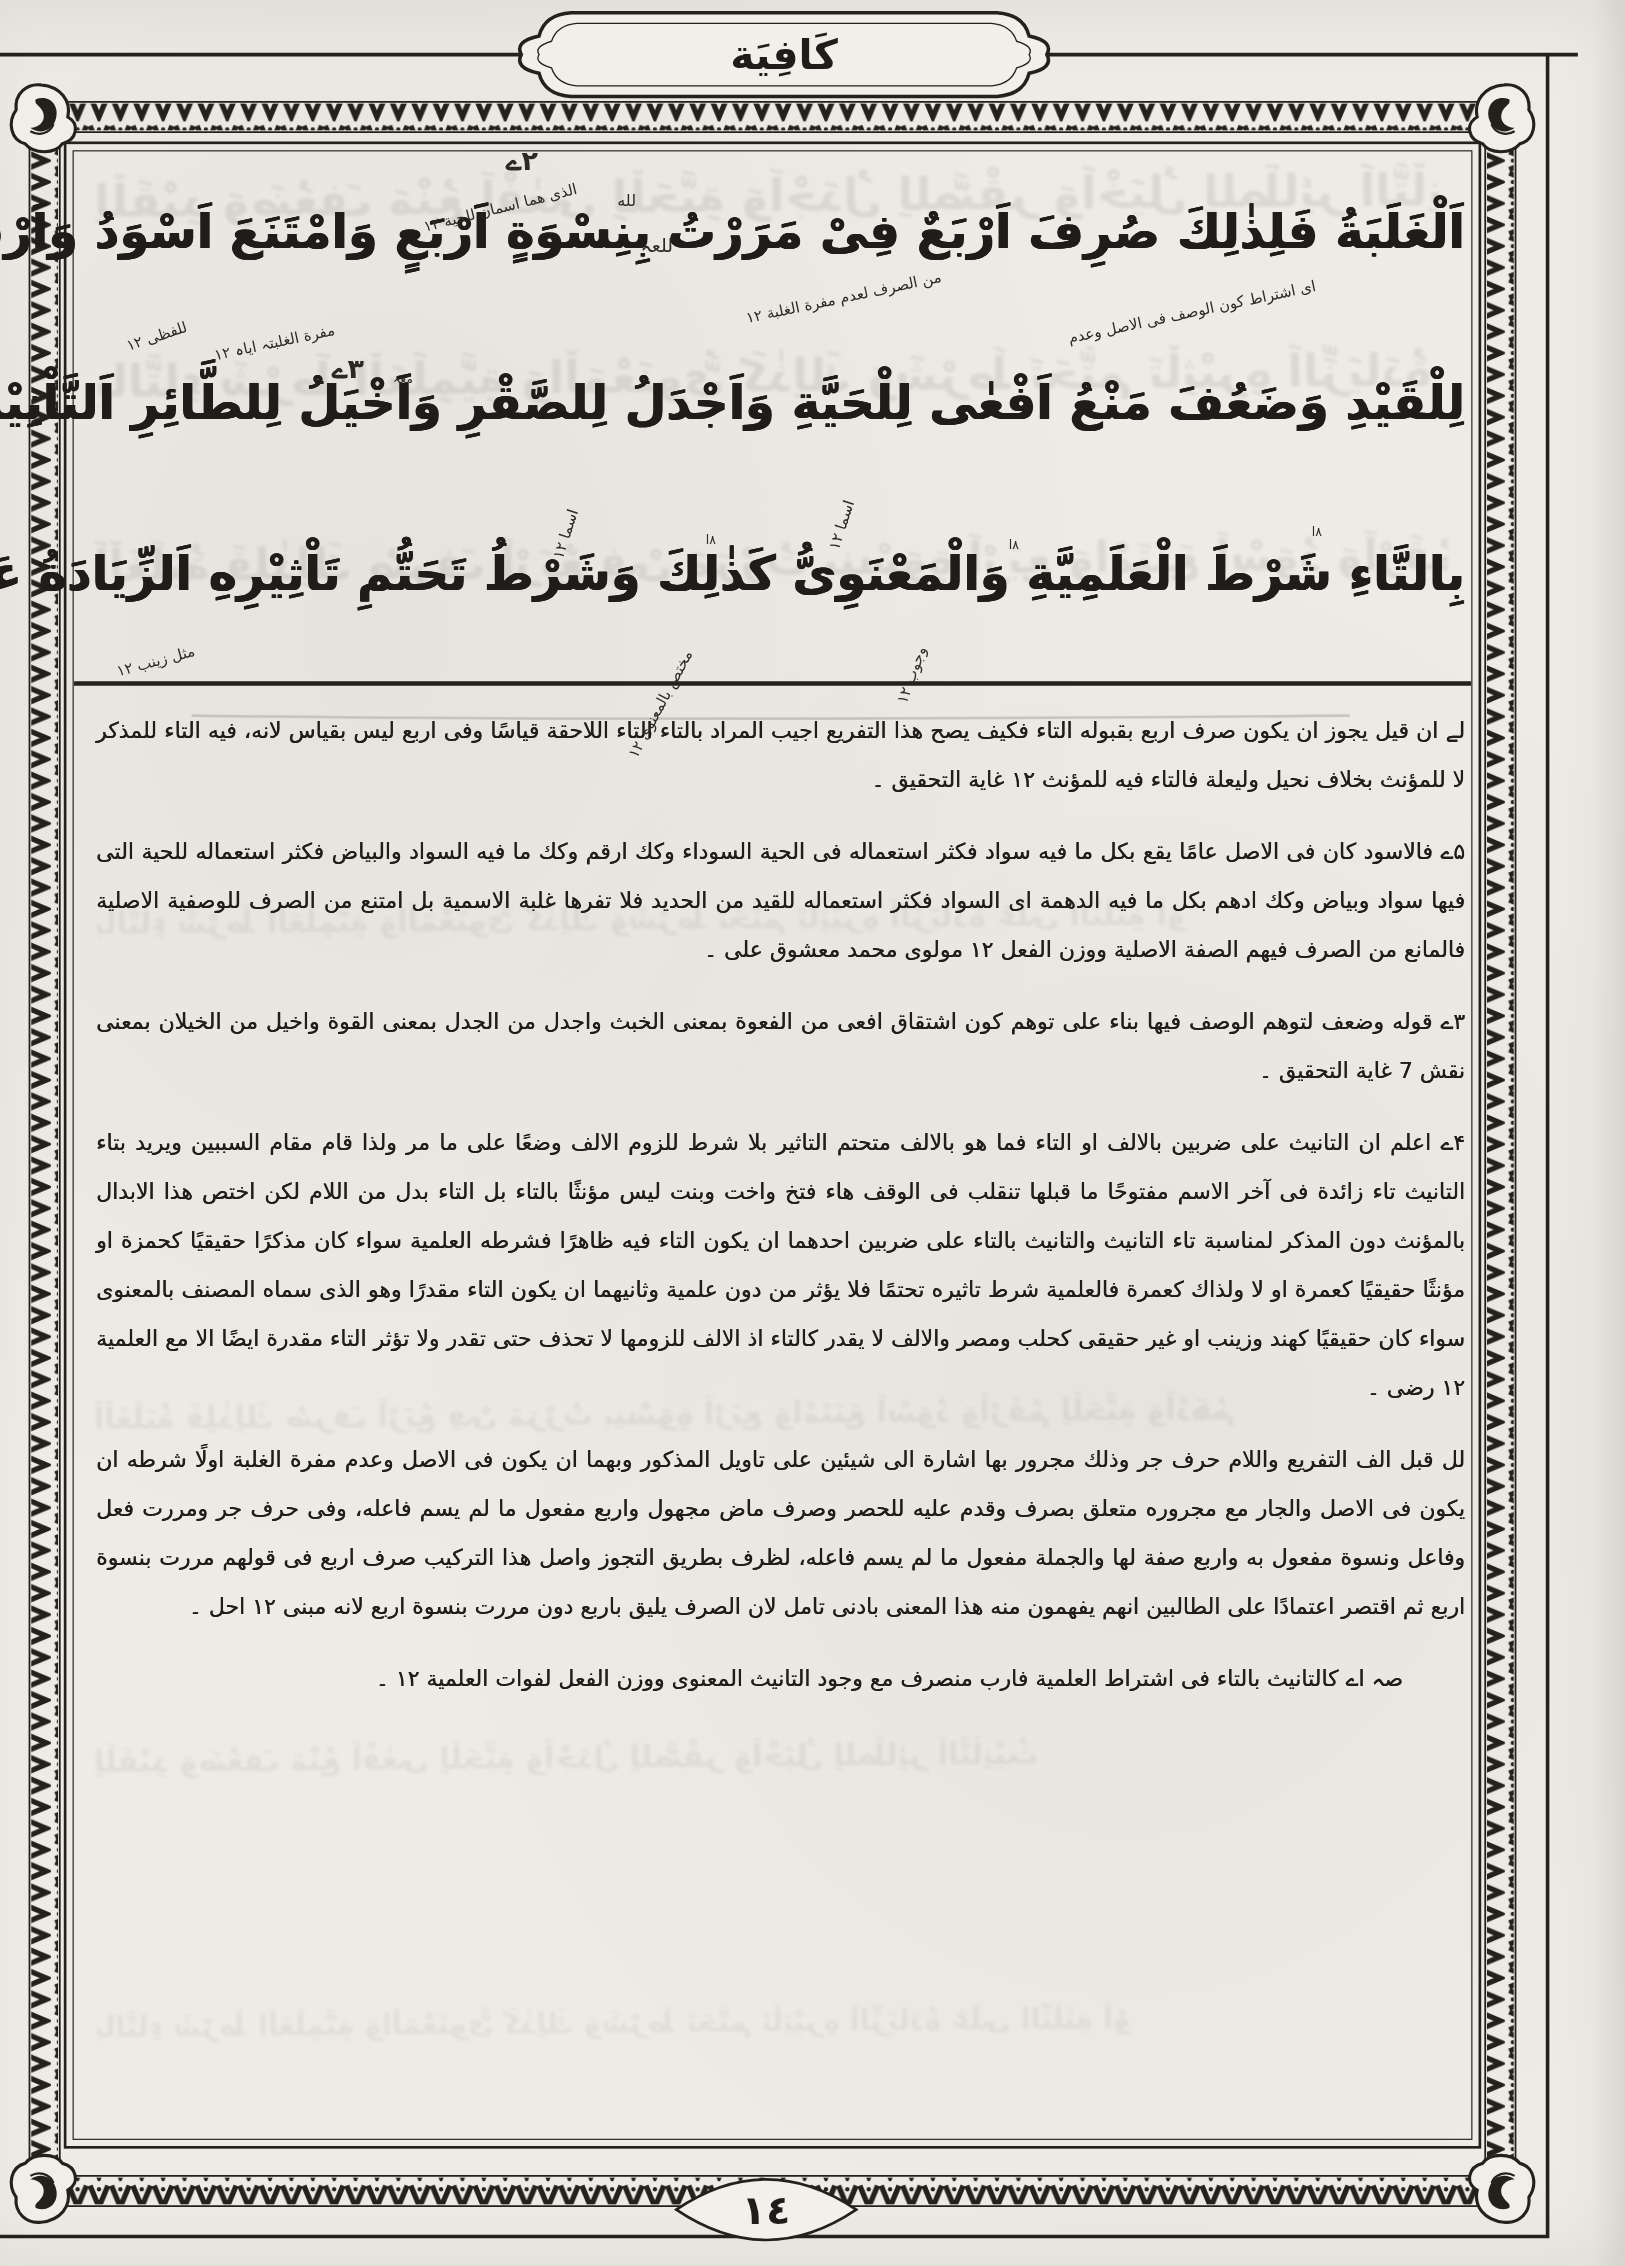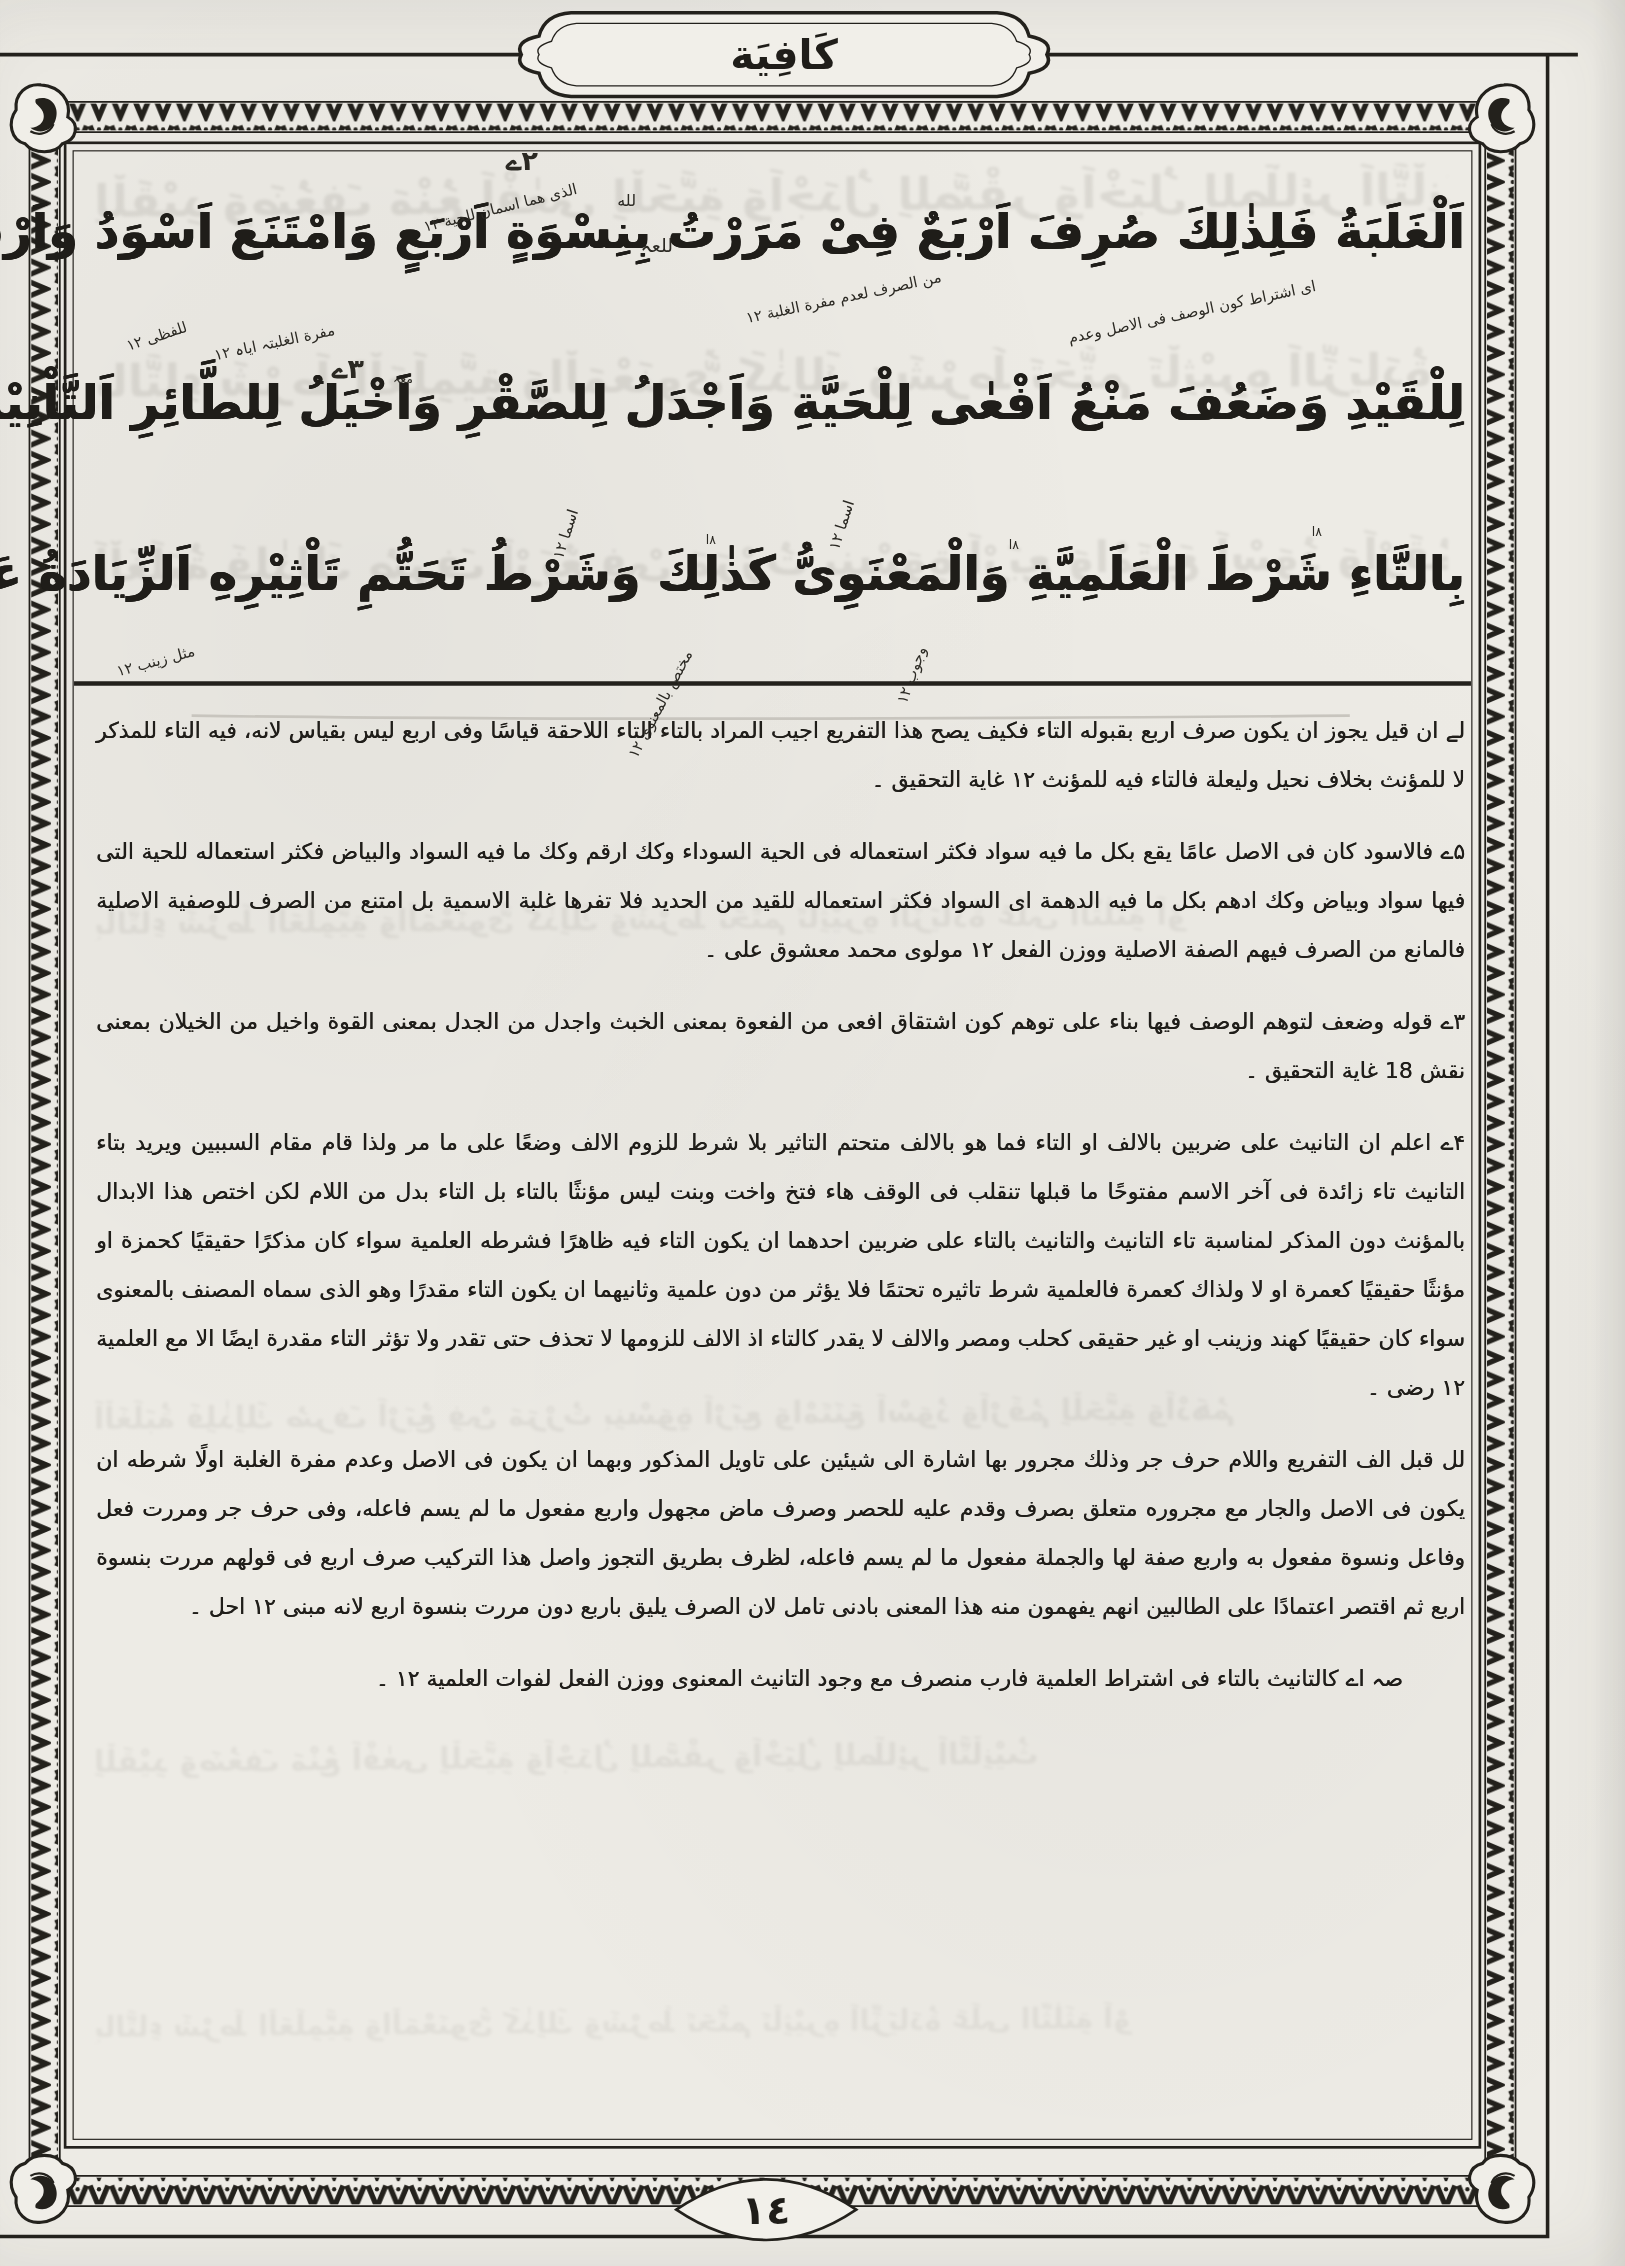--- a/index.html
+++ b/index.html
@@ -142,21 +142,21 @@
     <span class="gloss" style="right:446px;top:394px;font-size:12.5px">٨ا</span>
     <span class="gloss" style="right:749px;top:389px;font-size:12.5px">٨ا</span>
     <span class="gloss" style="right:1273px;top:499px;transform:rotate(-15deg)">مثل زينب ١٢</span>
     <span class="gloss" style="right:784px;top:504px;transform:rotate(-62deg)">مختص بالمعنوى ١٢</span>
     <span class="gloss" style="right:552px;top:501px;transform:rotate(-70deg)">وجوب ١٢</span>
   </div>
 
   <div class="sharh">
     <p class="para">لے ان قيل يجوز ان يكون صرف اربع بقبوله التاء فكيف يصح هذا التفريع اجيب المراد بالتاء التاء اللاحقة قياسًا وفى اربع ليس بقياس لانه، فيه التاء للمذكر لا للمؤنث بخلاف نحيل وليعلة فالتاء فيه للمؤنث ١٢ غاية التحقيق ۔</p>
     <p class="para">۵ے فالاسود كان فى الاصل عامًا يقع بكل ما فيه سواد فكثر استعماله فى الحية السوداء وكك ارقم وكك ما فيه السواد والبياض فكثر استعماله للحية التى فيها سواد وبياض وكك ادهم بكل ما فيه الدهمة اى السواد فكثر استعماله للقيد من الحديد فلا تفرها غلبة الاسمية بل امتنع من الصرف للوصفية الاصلية فالمانع من الصرف فيهم الصفة الاصلية ووزن الفعل ١٢ مولوى محمد معشوق على ۔</p>
-    <p class="para">۳ے قوله وضعف لتوهم الوصف فيها بناء على توهم كون اشتقاق افعى من الفعوة بمعنى الخبث واجدل من الجدل بمعنى القوة واخيل من الخيلان بمعنى نقش 18 غاية التحقيق ۔</p>
+    <p class="para">۳ے قوله وضعف لتوهم الوصف فيها بناء على توهم كون اشتقاق افعى من الفعوة بمعنى الخبث واجدل من الجدل بمعنى القوة واخيل من الخيلان بمعنى نقش 7 غاية التحقيق ۔</p>
     <p class="para">۴ے اعلم ان التانيث على ضربين بالالف او التاء فما هو بالالف متحتم التاثير بلا شرط للزوم الالف وضعًا على ما مر ولذا قام مقام السببين ويريد بتاء التانيث تاء زائدة فى آخر الاسم مفتوحًا ما قبلها تنقلب فى الوقف هاء فتخ واخت وبنت ليس مؤنثًا بالتاء بل التاء بدل من اللام لكن اختص هذا الابدال بالمؤنث دون المذكر لمناسبة تاء التانيث والتانيث بالتاء على ضربين احدهما ان يكون التاء فيه ظاهرًا فشرطه العلمية سواء كان مذكرًا حقيقيًا كحمزة او مؤنثًا حقيقيًا كعمرة او لا ولذاك كعمرة فالعلمية شرط تاثيره تحتمًا فلا يؤثر من دون علمية وثانيهما ان يكون التاء مقدرًا وهو الذى سماه المصنف بالمعنوى سواء كان حقيقيًا كهند وزينب او غير حقيقى كحلب ومصر والالف لا يقدر كالتاء اذ الالف للزومها لا تحذف حتى تقدر ولا تؤثر التاء مقدرة ايضًا الا مع العلمية ١٢ رضى ۔</p>
     <p class="para">لل قبل الف التفريع واللام حرف جر وذلك مجرور بها اشارة الى شيئين على تاويل المذكور وبهما ان يكون فى الاصل وعدم مفرة الغلبة اولًا شرطه ان يكون فى الاصل والجار مع مجروره متعلق بصرف وقدم عليه للحصر وصرف ماض مجهول واربع مفعول ما لم يسم فاعله، وفى حرف جر ومررت فعل وفاعل ونسوة مفعول به واربع صفة لها والجملة مفعول ما لم يسم فاعله، لظرف بطريق التجوز واصل هذا التركيب صرف اربع فى قولهم مررت بنسوة اربع ثم اقتصر اعتمادًا على الطالبين انهم يفهمون منه هذا المعنى بادنى تامل لان الصرف يليق باربع دون مررت بنسوة اربع لانه مبنى ١٢ احل ۔</p>
     <p class="para indent-sm">صہ اے كالتانيث بالتاء فى اشتراط العلمية فارب منصرف مع وجود التانيث المعنوى ووزن الفعل لفوات العلمية ١٢ ۔</p>
   </div>
 
   <div class="page-number">١٤</div>
 
 </div>
 
 

